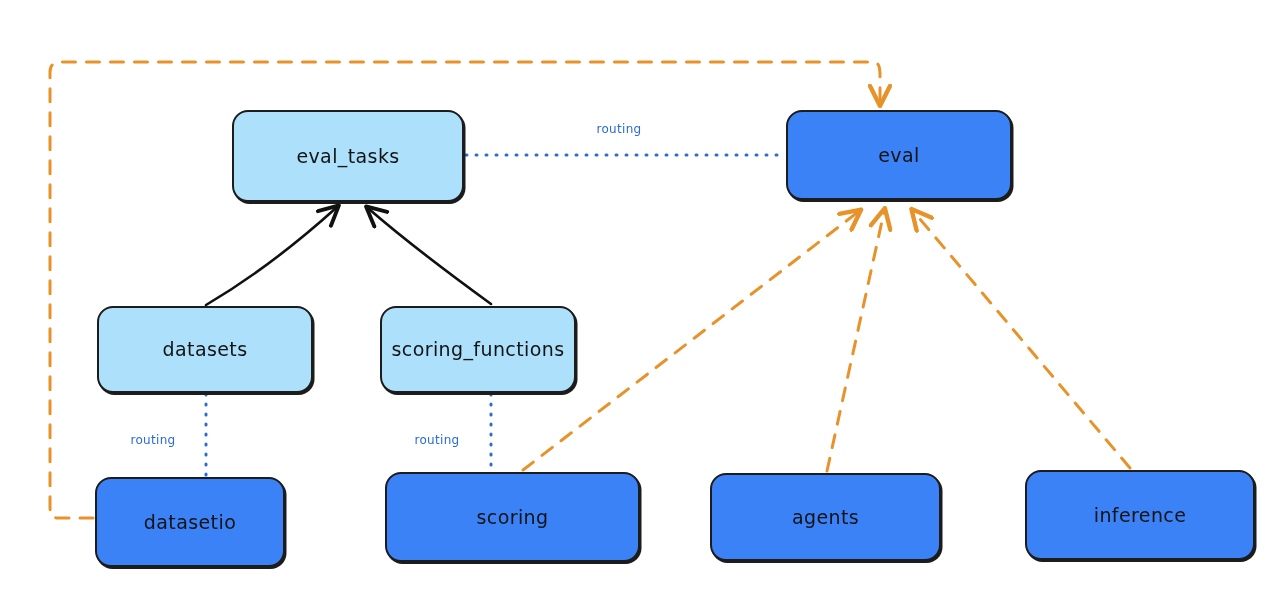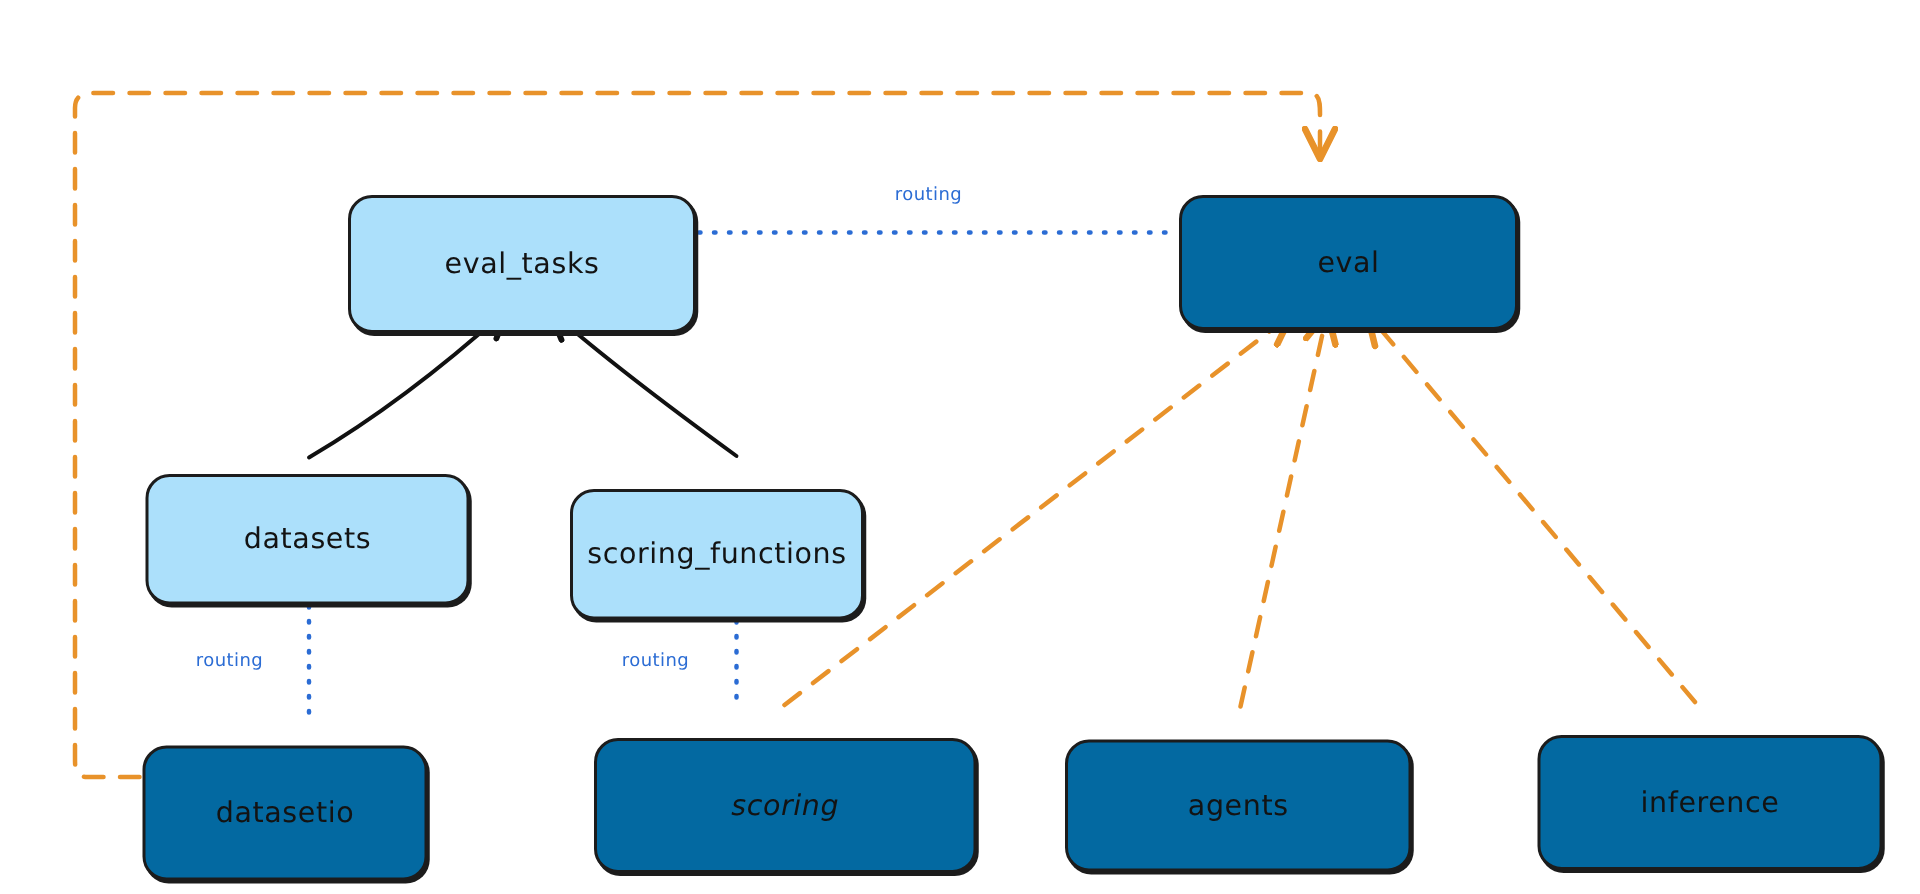--- a/index.html
+++ b/index.html
@@ -27,34 +27,33 @@
   .node {
     position: absolute;
     box-sizing: border-box;
     display: flex;
     align-items: center;
     justify-content: center;
     border: 2.5px solid #1c1c1c;
     border-radius: 16px;
     box-shadow: 1.5px 2px 0 0 #1c1c1c;
     text-align: center;
-    margin-top: 20px;
   }
   .node-label {
     font-size: 19px;
     color: #131313;
     letter-spacing: 0.4px;
     line-height: 1.1;
     white-space: nowrap;
   }
   .node.api {
     background: #ace0fb;
   }
   .node.provider {
-    background: #0369a1;
+    background: #3b82f6;
   }
   .edge-label {
     position: absolute;
     font-size: 12px;
     color: #2b6cd4;
     letter-spacing: 0.3px;
     white-space: nowrap;
     transform: translate(-50%, -50%);
   }
 </style>
@@ -92,30 +91,30 @@
     <path d="M1130,468 L914,212" fill="none" stroke="#e8922a" stroke-width="3" stroke-linecap="round" stroke-dasharray="13 11" marker-end="url(#arrow-orange)"></path>
   </svg>
 
   <div id="nodes-layer">
       <div class="node api" style="left: 232px; top: 110px; width: 232px; height: 92px;">
         <span class="node-label">eval_tasks</span>
       </div>
       <div class="node provider" style="left: 786px; top: 110px; width: 226px; height: 90px;">
         <span class="node-label">eval</span>
       </div>
-      <div class="node api" style="left: 97px; top: 296px; width: 216px; height: 87px;">
+      <div class="node api" style="left: 97px; top: 306px; width: 216px; height: 87px;">
         <span class="node-label">datasets</span>
       </div>
       <div class="node api" style="left: 380px; top: 306px; width: 196px; height: 87px;">
         <span class="node-label">scoring_functions</span>
       </div>
       <div class="node provider" style="left: 95px; top: 477px; width: 190px; height: 90px;">
         <span class="node-label">datasetio</span>
       </div>
-      <div class="node provider" style="left: 396px; top: 472px; width: 255px; height: 90px; font-style: italic;">
+      <div class="node provider" style="left: 385px; top: 472px; width: 255px; height: 90px;">
         <span class="node-label">scoring</span>
       </div>
       <div class="node provider" style="left: 710px; top: 473px; width: 231px; height: 88px;">
         <span class="node-label">agents</span>
       </div>
       <div class="node provider" style="left: 1025px; top: 470px; width: 230px; height: 90px;">
         <span class="node-label">inference</span>
       </div>
     </div>
   <div id="edge-labels-layer">

